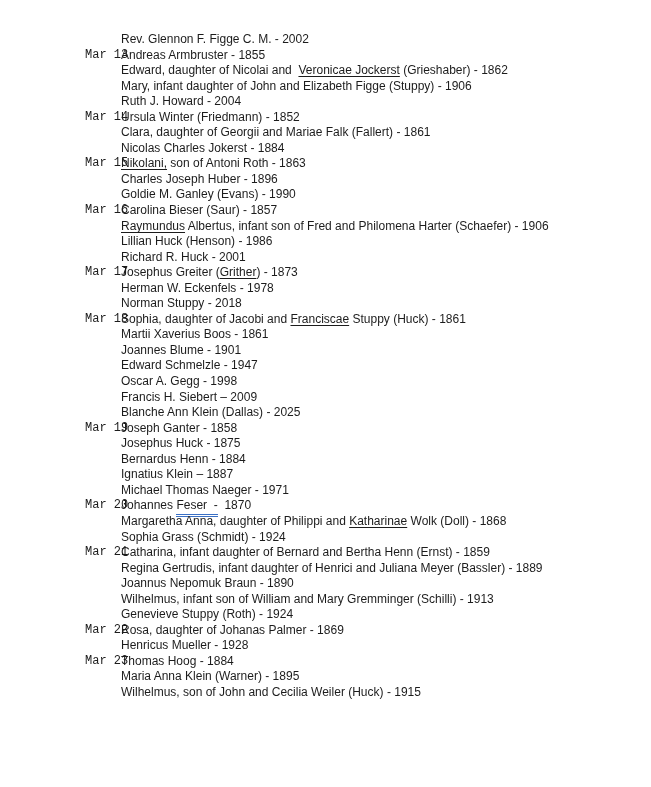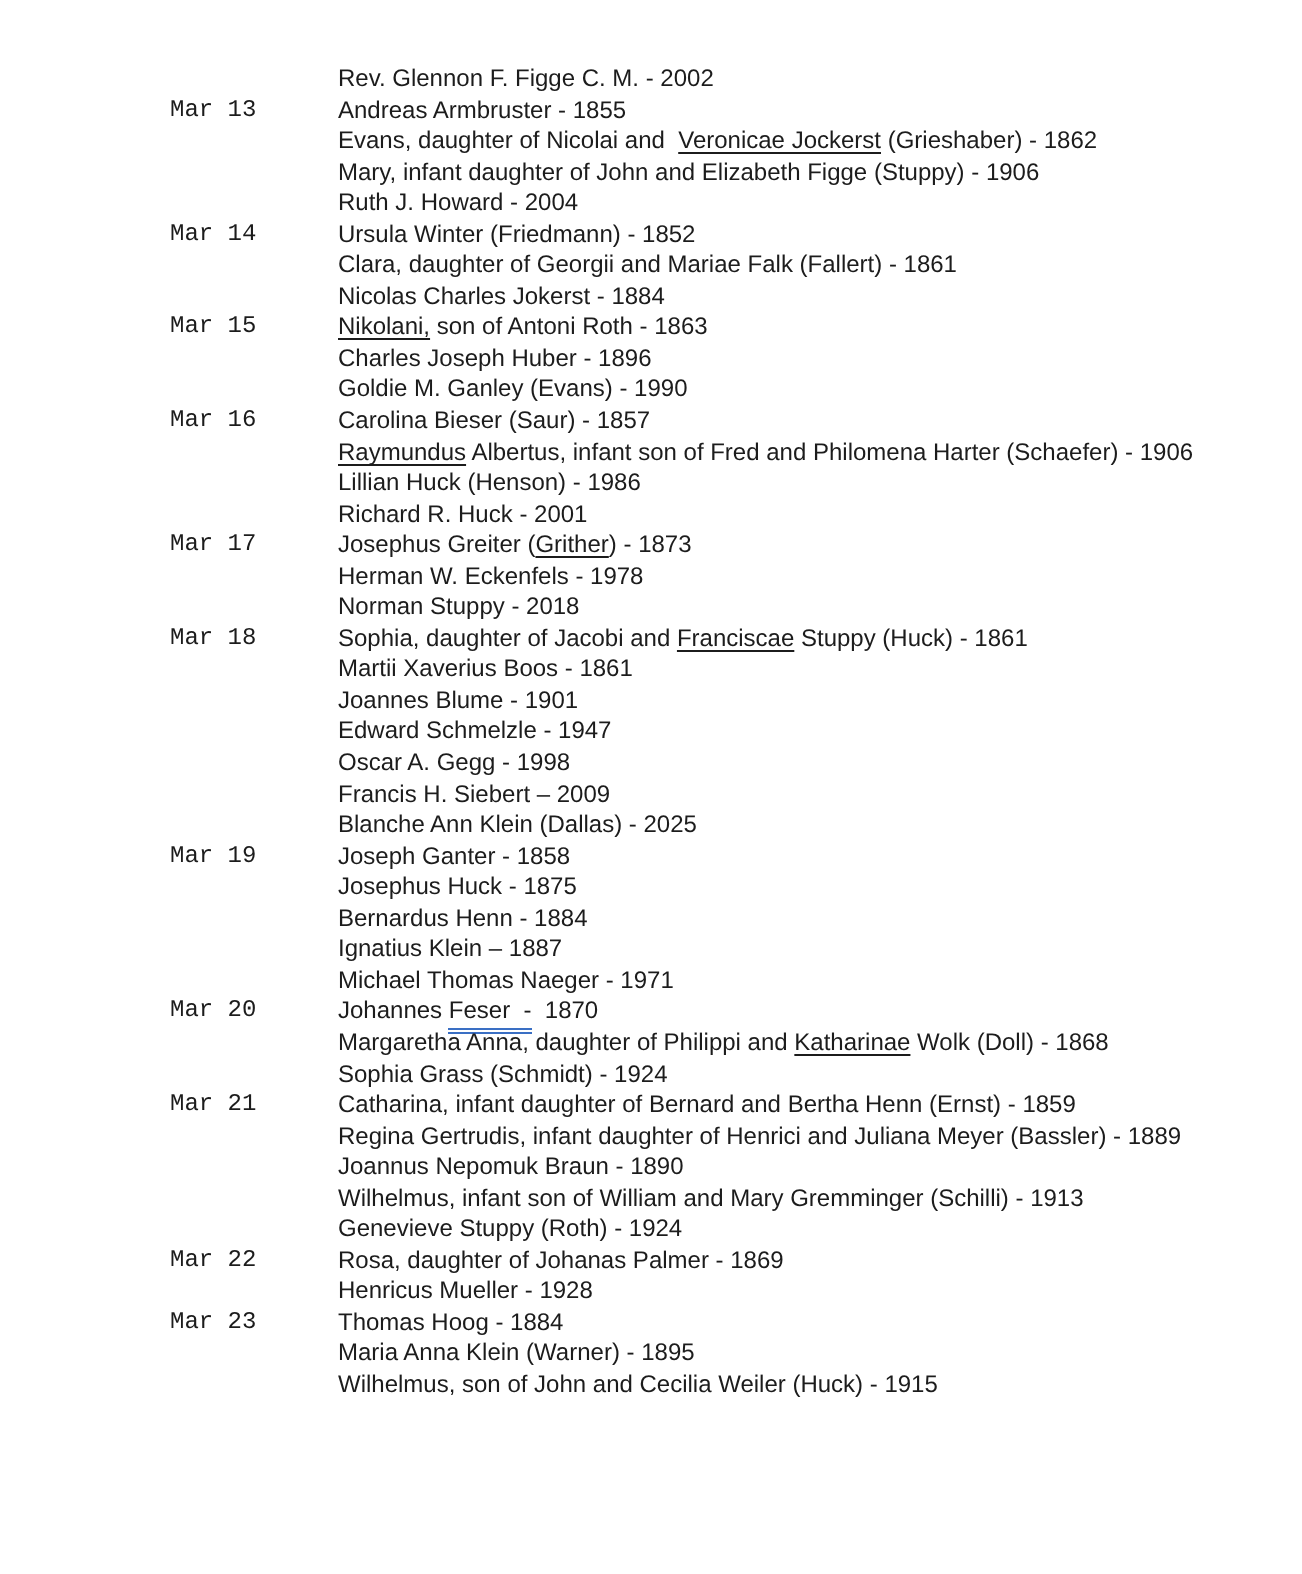--- a/index.html
+++ b/index.html
@@ -20,21 +20,20 @@
     position: absolute;
     top: 32px;
     left: 85px;
     right: 0;
   }
   .line {
     display: flex;
     height: 15.55px;
     line-height: 15.55px;
     white-space: pre;
-    gap: 48px;
   }
   .date-cell {
     flex: 0 0 36px;
     width: 36px;
     font-family: Liberation Mono, monospace;
   }
   .text-cell {
     flex: 1 1 auto;
   }
   .spell {
@@ -62,21 +61,21 @@
     <span class="text-cell"><span>Rev. Glennon F. Figge C. M. - 2002</span></span>
   </div>
 
   <div class="line">
     <span class="date-cell">Mar 13</span>
     <span class="text-cell"><span>Andreas Armbruster - 1855</span></span>
   </div>
 
   <div class="line">
     <span class="date-cell"></span>
-    <span class="text-cell"><span>Evans, daughter of Nicolai and  </span><span class="spell">Veronicae Jockerst</span><span> (Grieshaber) - 1862</span></span>
+    <span class="text-cell"><span>Edward, daughter of Nicolai and  </span><span class="spell">Veronicae Jockerst</span><span> (Grieshaber) - 1862</span></span>
   </div>
 
   <div class="line">
     <span class="date-cell"></span>
     <span class="text-cell"><span>Mary, infant daughter of John and Elizabeth Figge (Stuppy) - 1906</span></span>
   </div>
 
   <div class="line">
     <span class="date-cell"></span>
     <span class="text-cell"><span>Ruth J. Howard - 2004</span></span>

